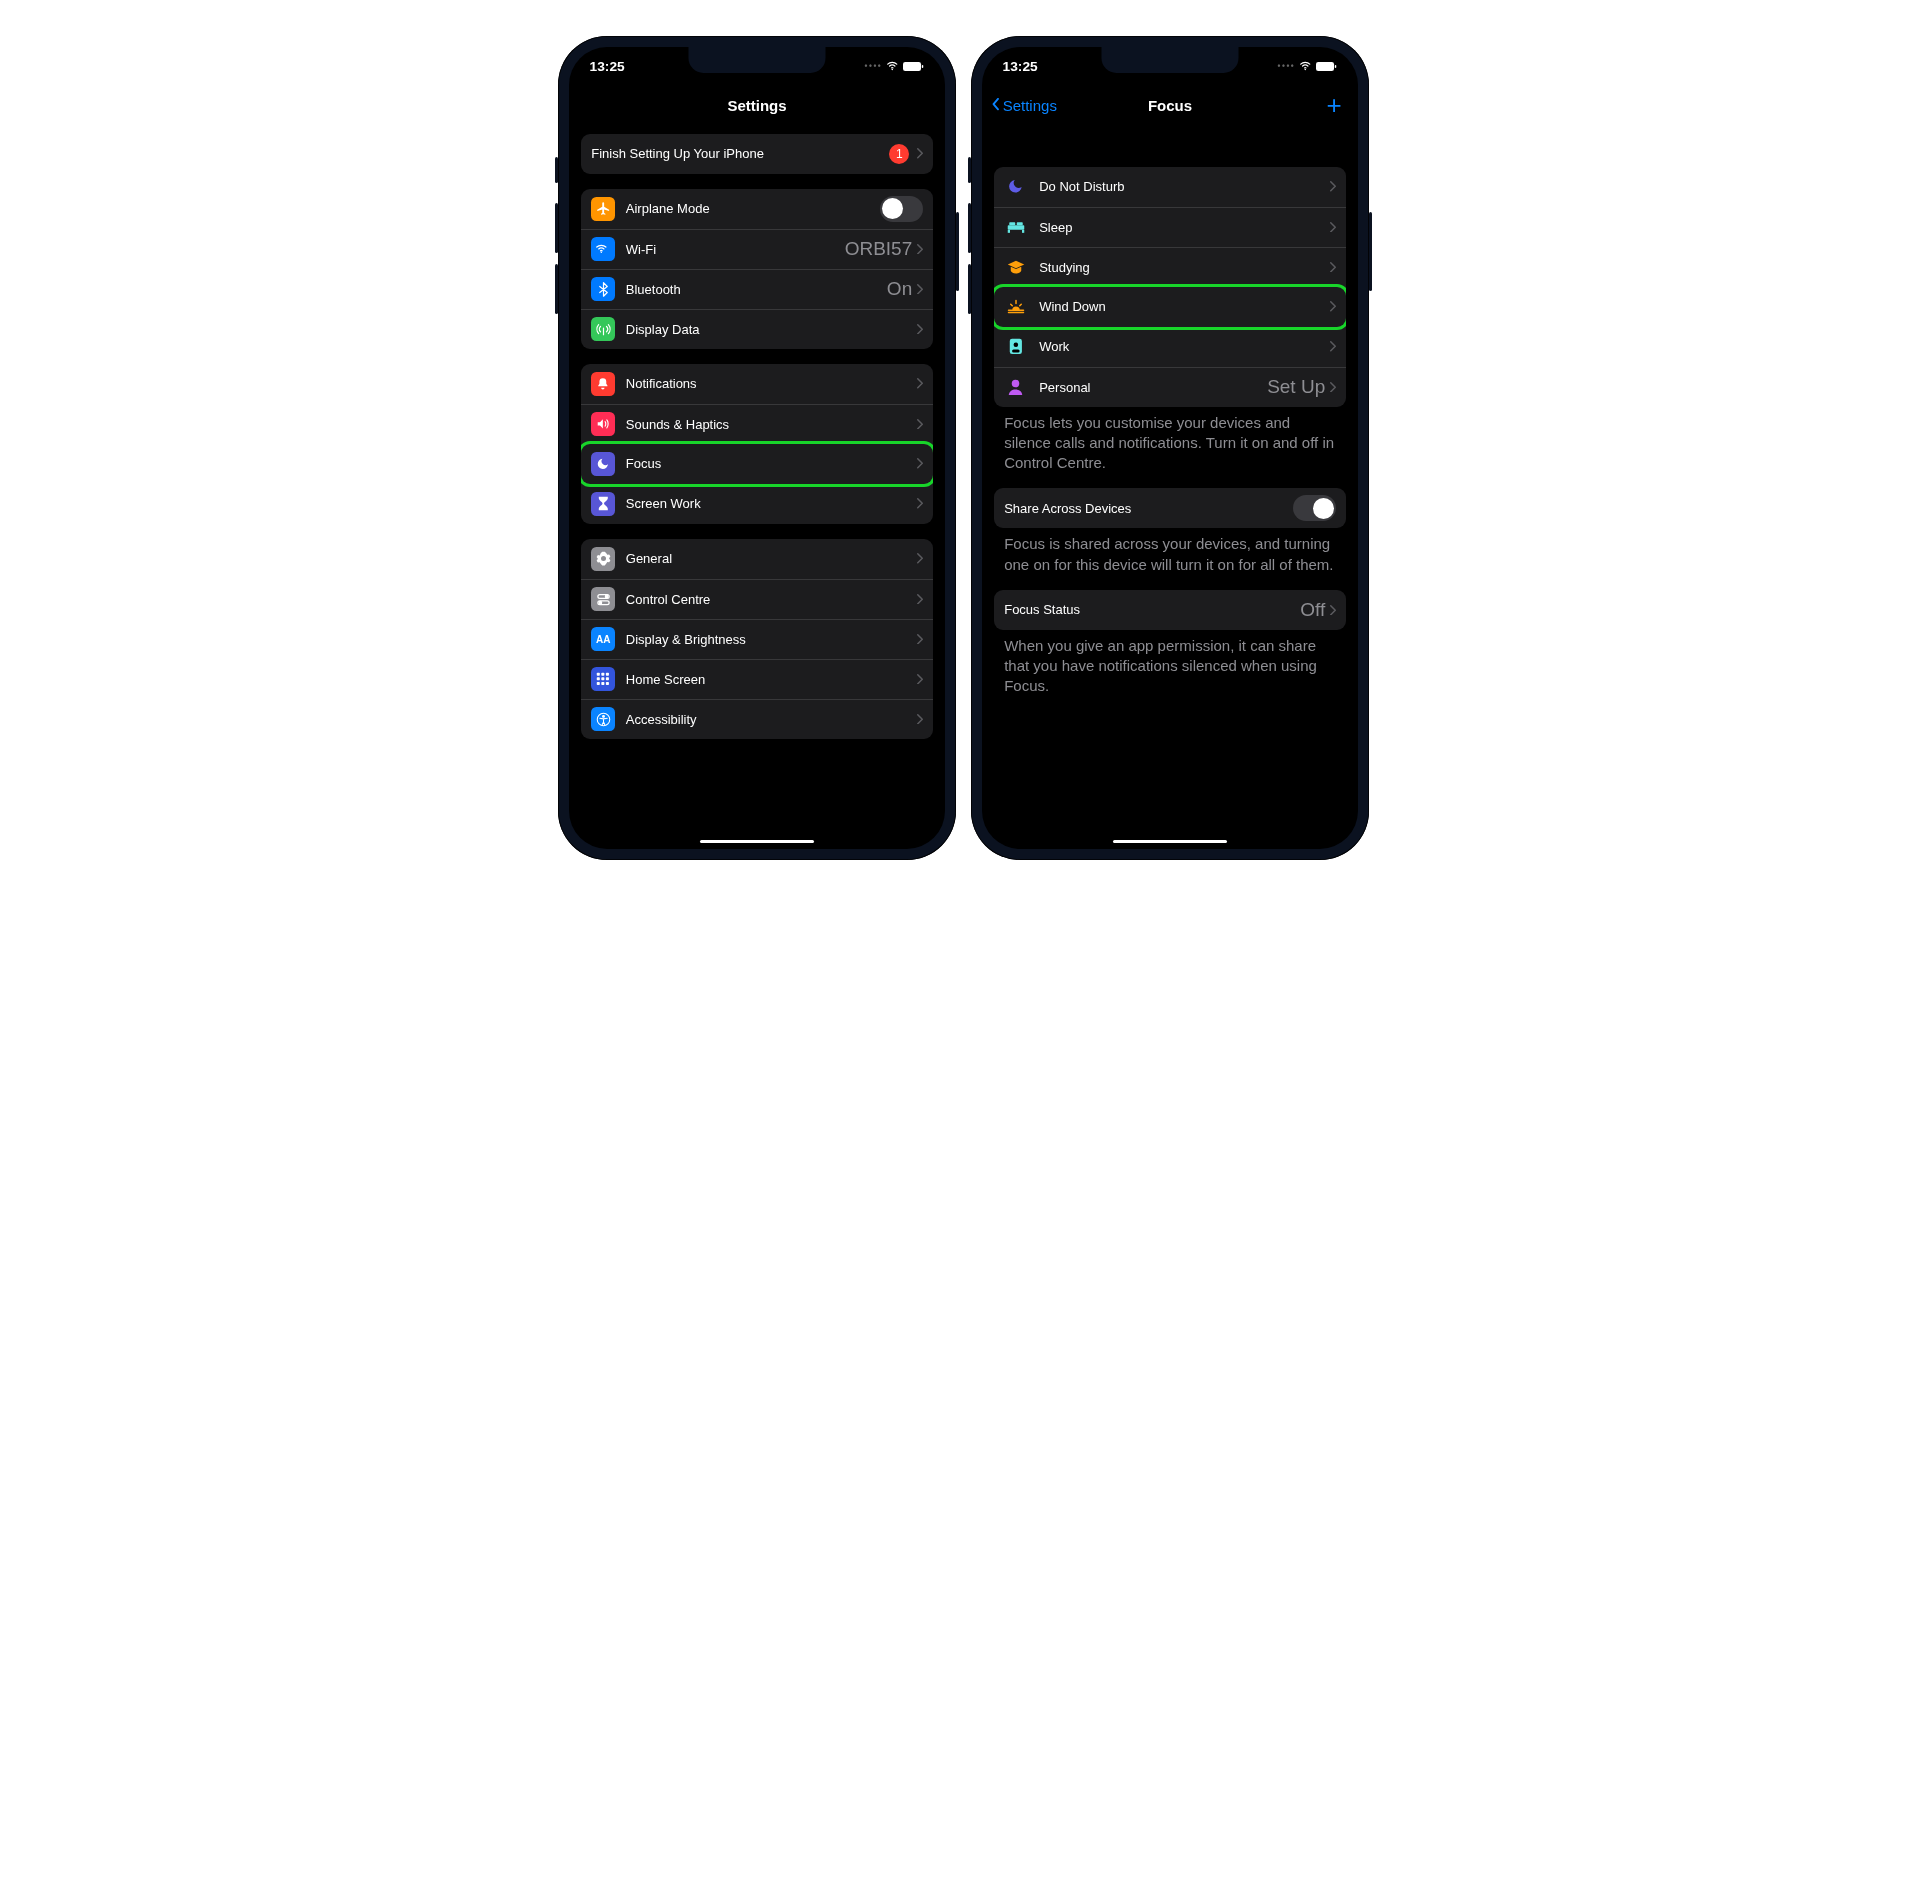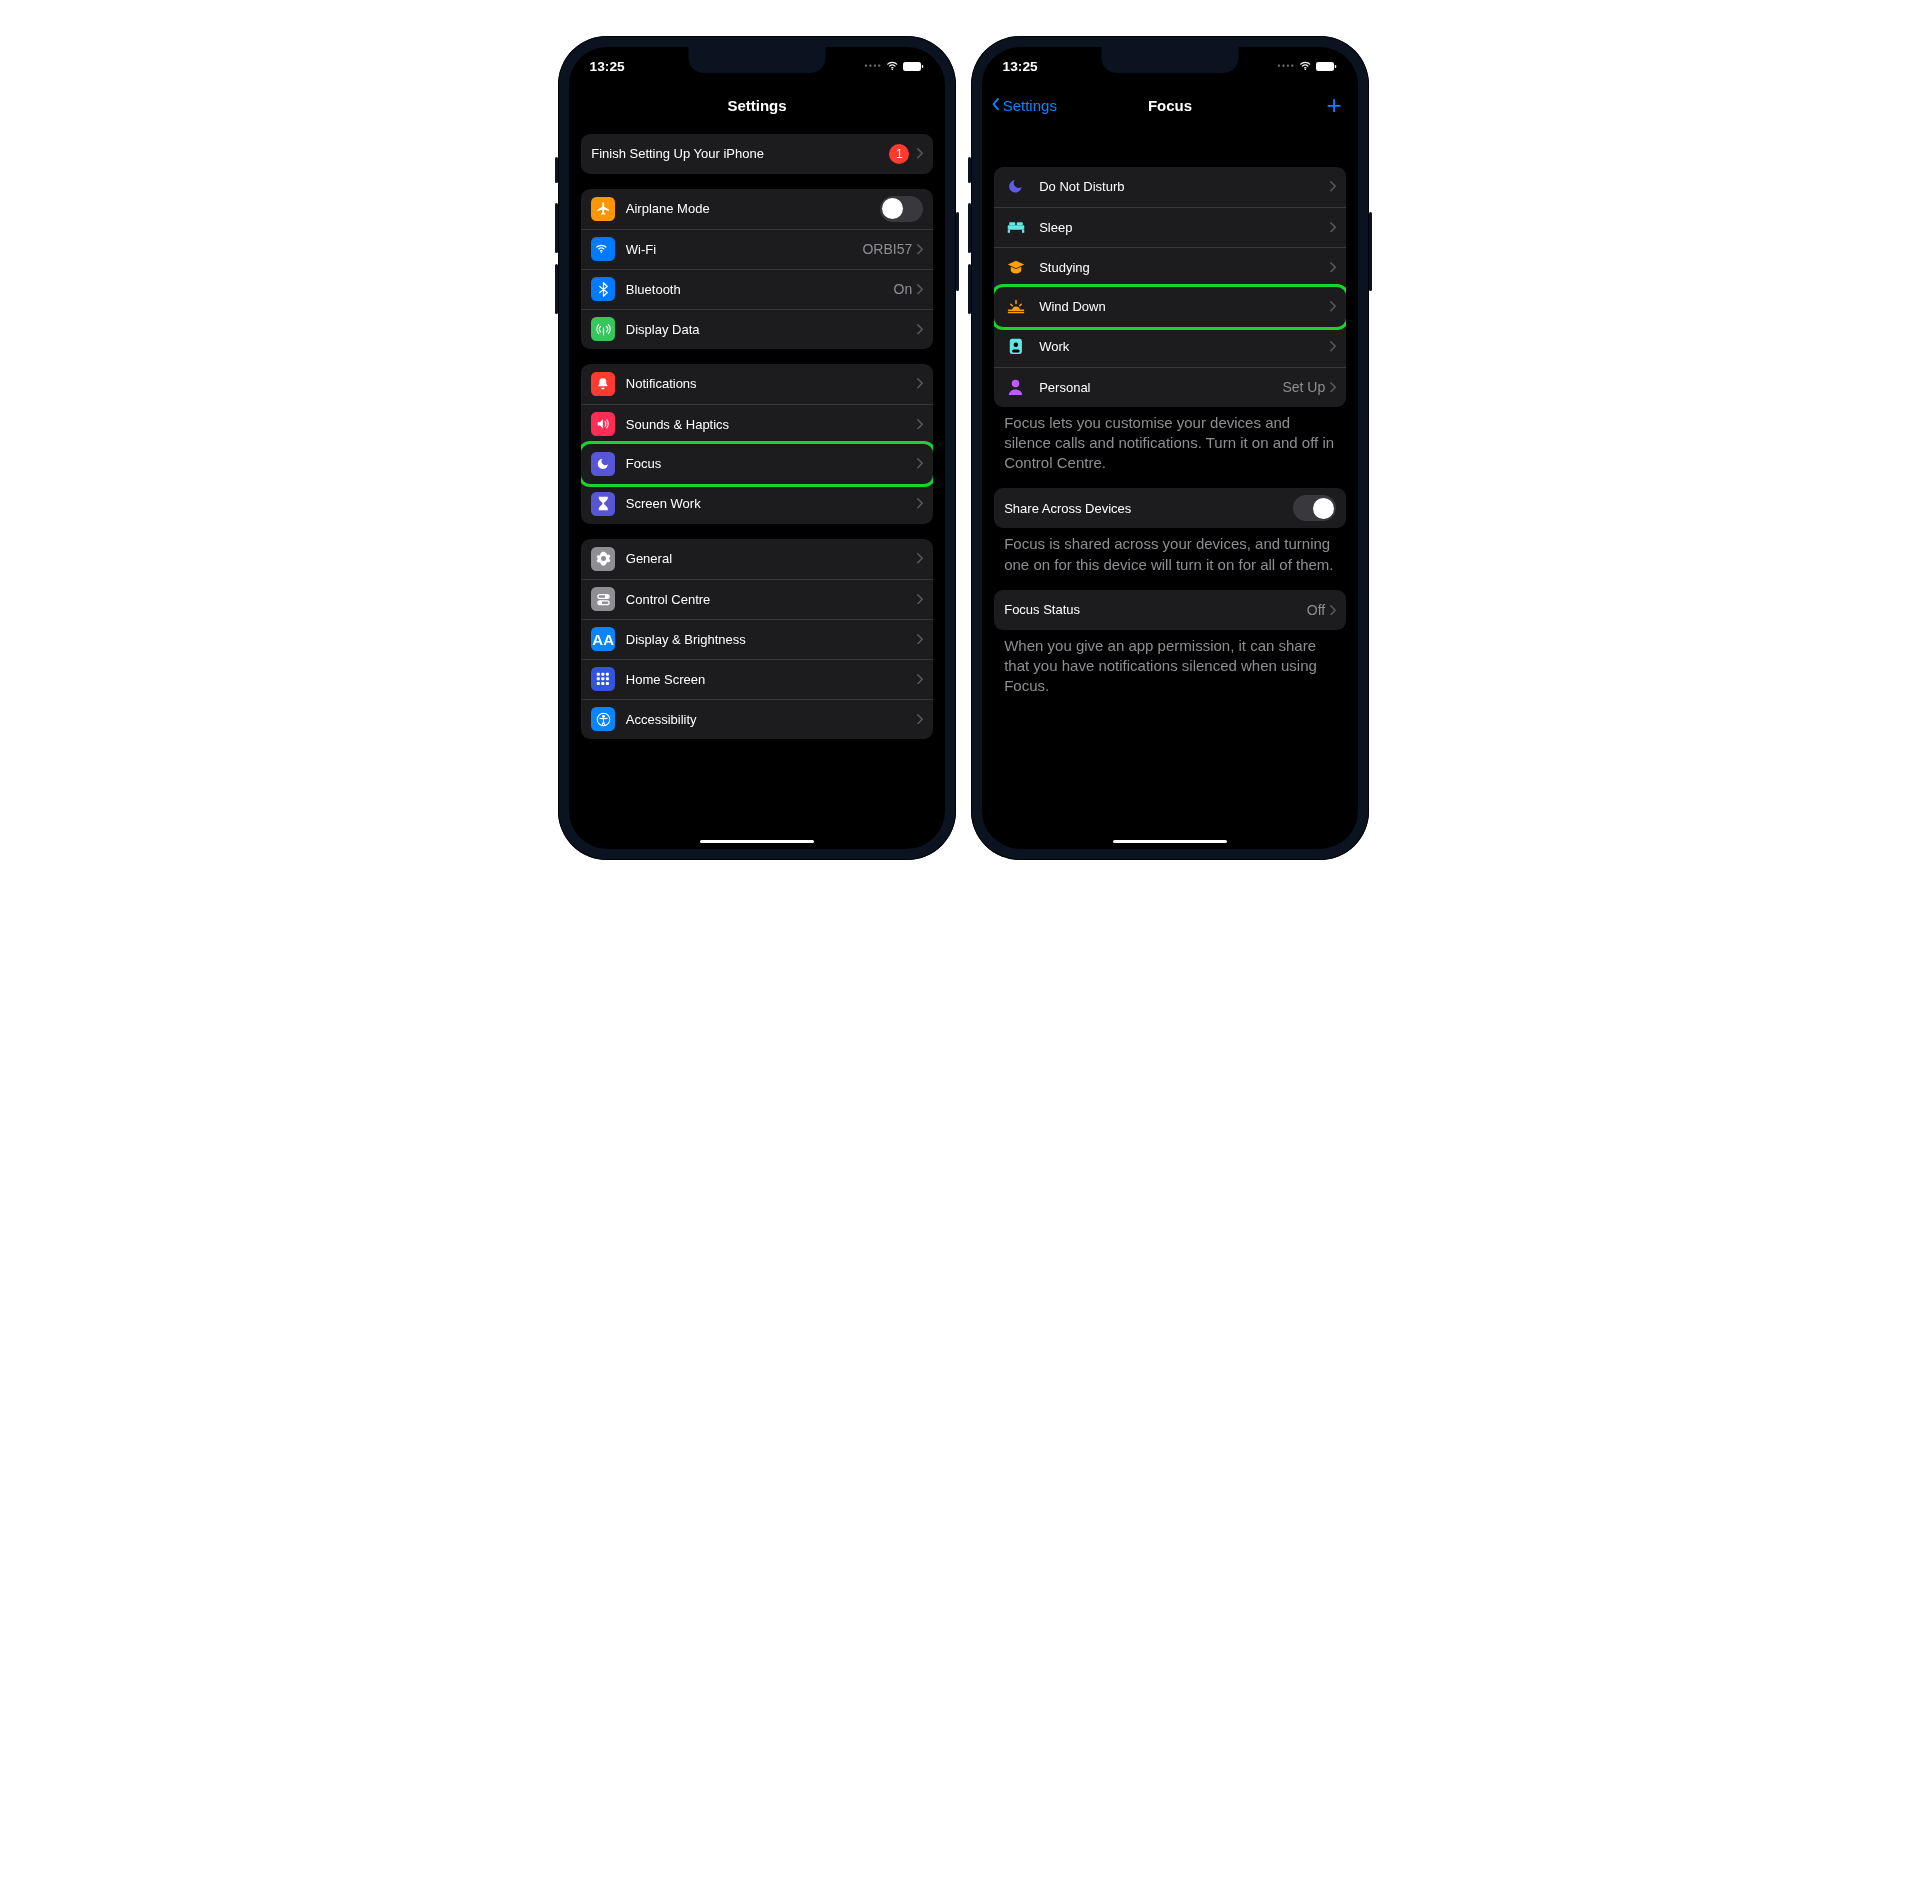--- a/index.html
+++ b/index.html
@@ -77,21 +77,21 @@
     .icon-box{
       width:24px; height:24px; border-radius:5.3px; margin-right:10.6px;
       display:flex; align-items:center; justify-content:center; flex-shrink:0;
       color:#fff;
     }
     .focus-icon{
       width:23px; margin-right:12px; display:flex; align-items:center; justify-content:center;
       flex-shrink:0; font-size:15px;
     }
     .label{flex:1; font-size:13px; color:#fff;}
-    .value{font-size:14px; color:#8e8e93; margin-right:4.6px;}
+    .value{font-size:19px; color:#8e8e93; margin-right:4.6px;}
     .chev{color:#5a5a5e;}
     .chev svg{display:block;}
     .badge{
       width:20px; height:20px; border-radius:10px; background:#ff3b30; color:#fff;
       display:flex; align-items:center; justify-content:center; font-size:12px;
       margin-right:7.6px;
     }
     .toggle{
       width:43px; height:26px; border-radius:13px; background:#39393d; position:relative;
       flex-shrink:0;
@@ -317,21 +317,21 @@
           </span>
           <span class="label">Control Centre</span>
           <span class="chev">
               <svg width="6" height="10.6" viewBox="0 0 8 14">
                 <use href="#chev-r"></use>
               </svg>
             </span>
         </div>
         <div class="row">
           <span class="icon-box" style="background:#0a84ff">
-            <span style="font-weight:700;font-size:15px;">AA</span>
+            <span style="font-weight:700;font-size:10px;">AA</span>
           </span>
           <span class="label">Display &amp; Brightness</span>
           <span class="chev">
               <svg width="6" height="10.6" viewBox="0 0 8 14">
                 <use href="#chev-r"></use>
               </svg>
             </span>
         </div>
         <div class="row">
           <span class="icon-box" style="background:#3355dd">

